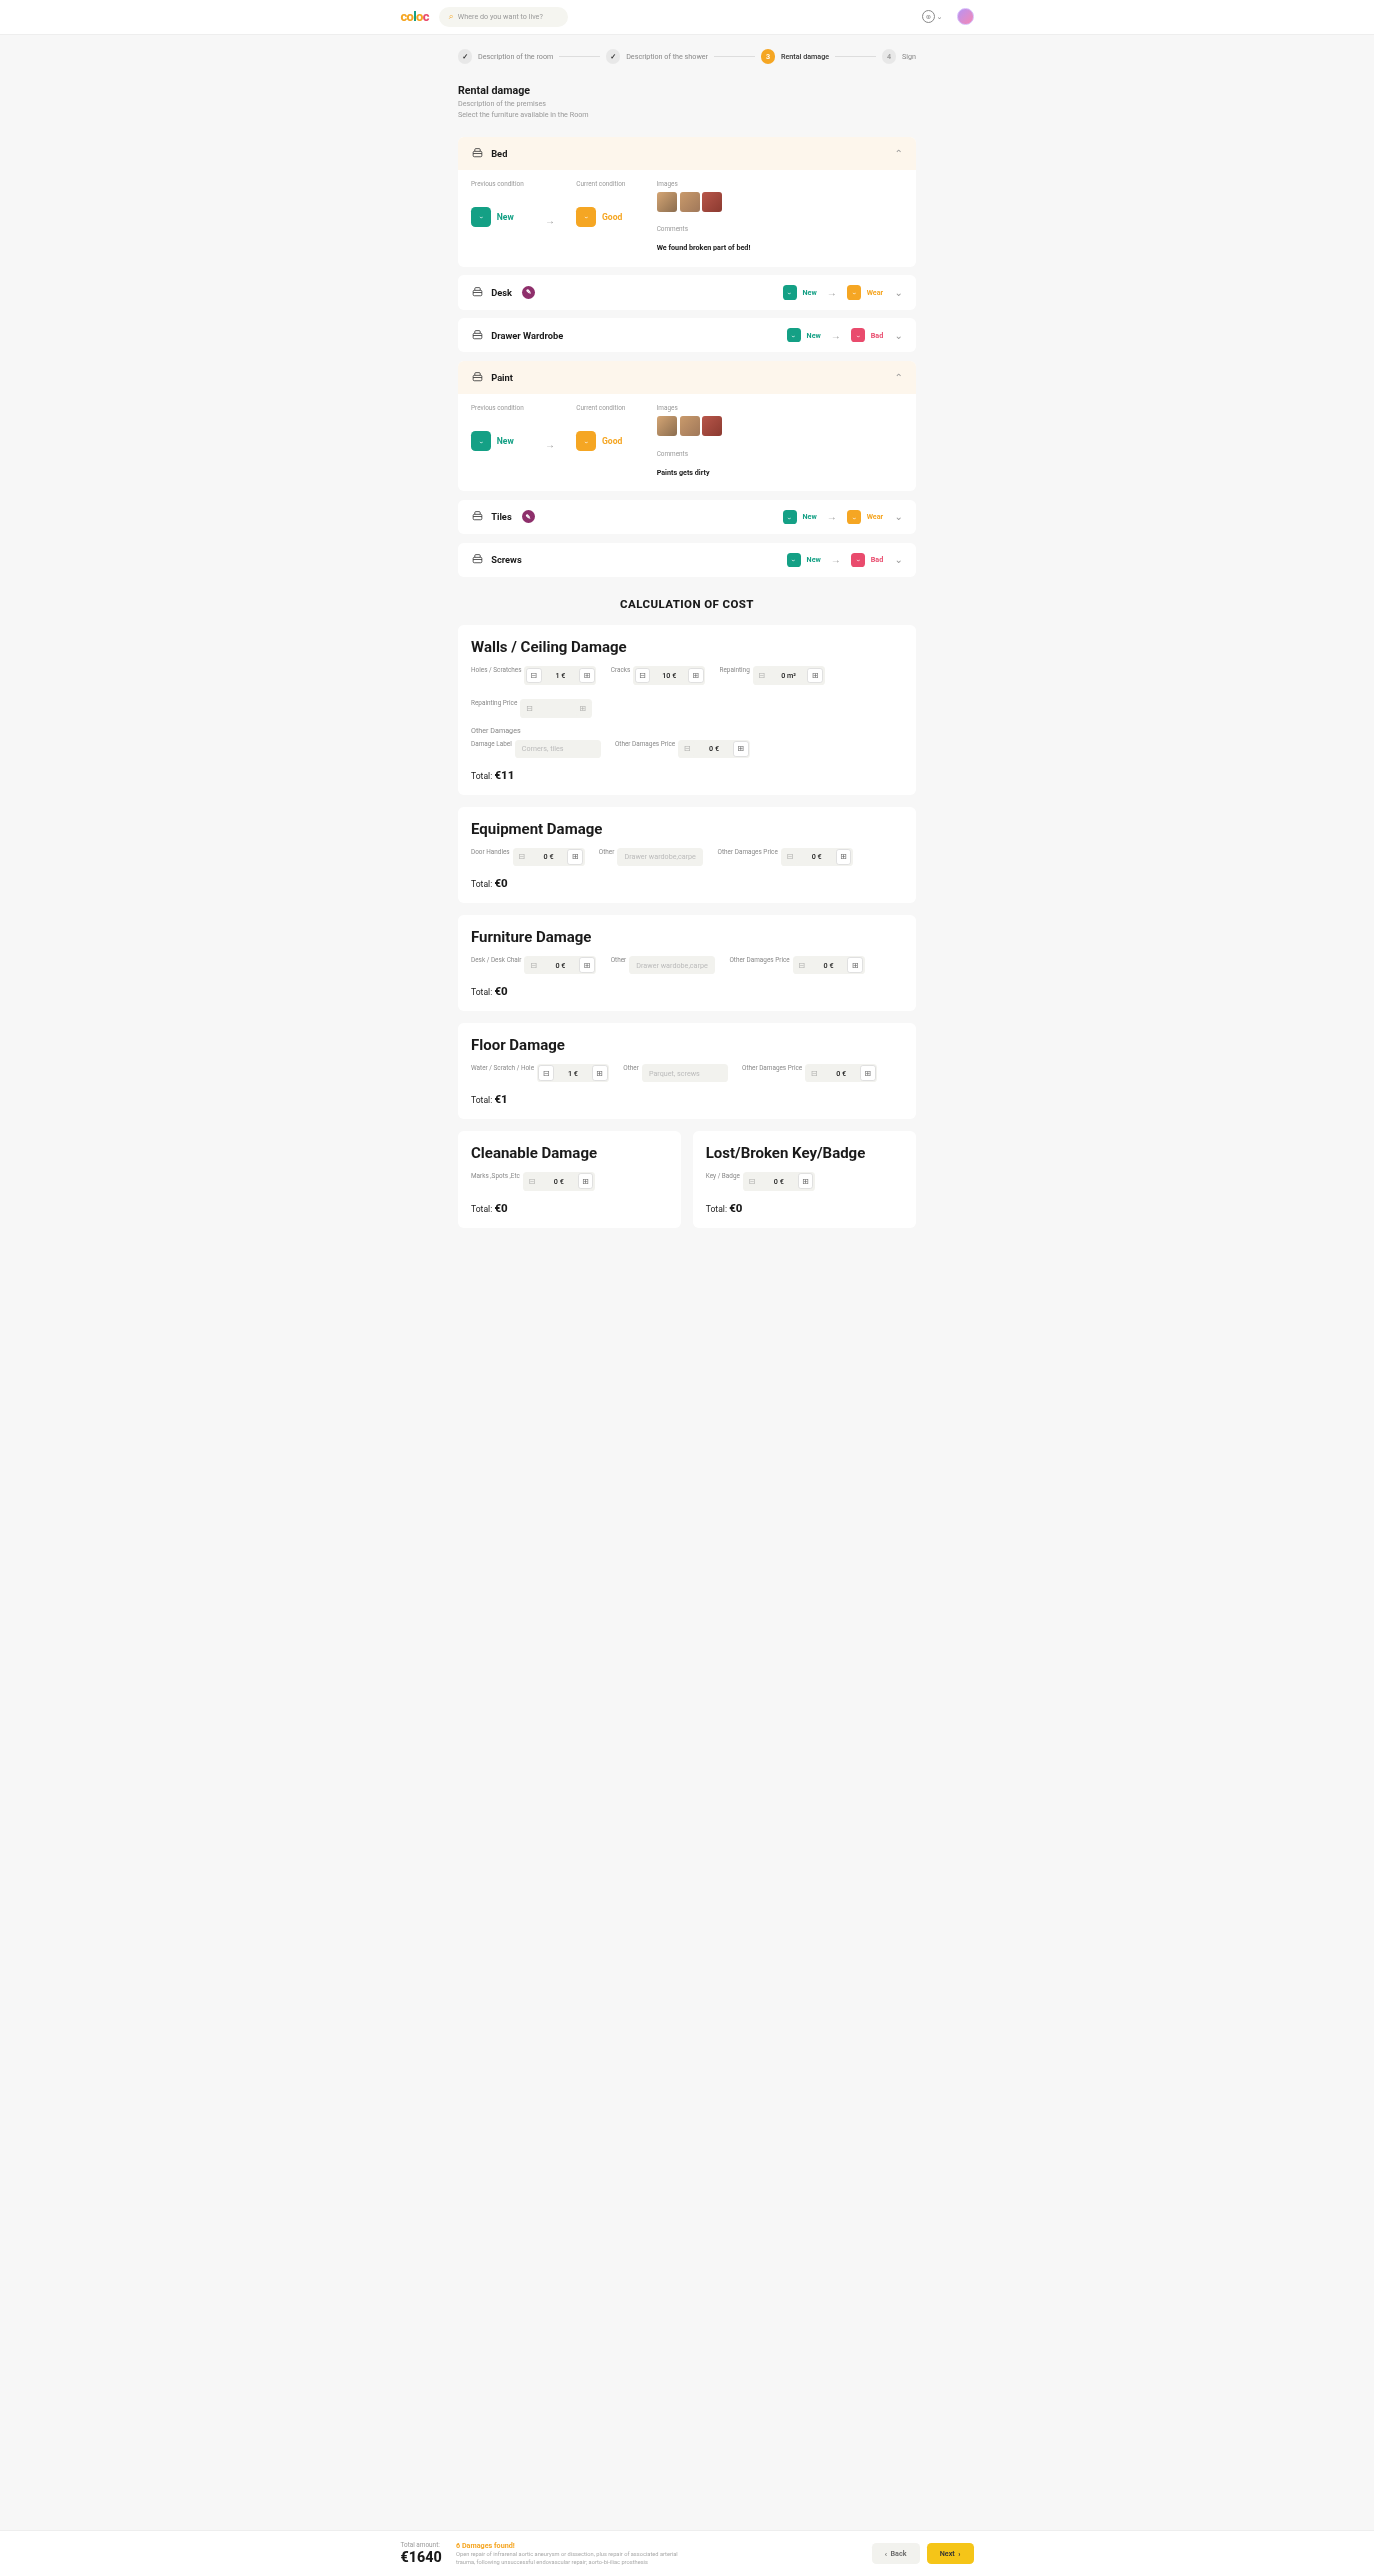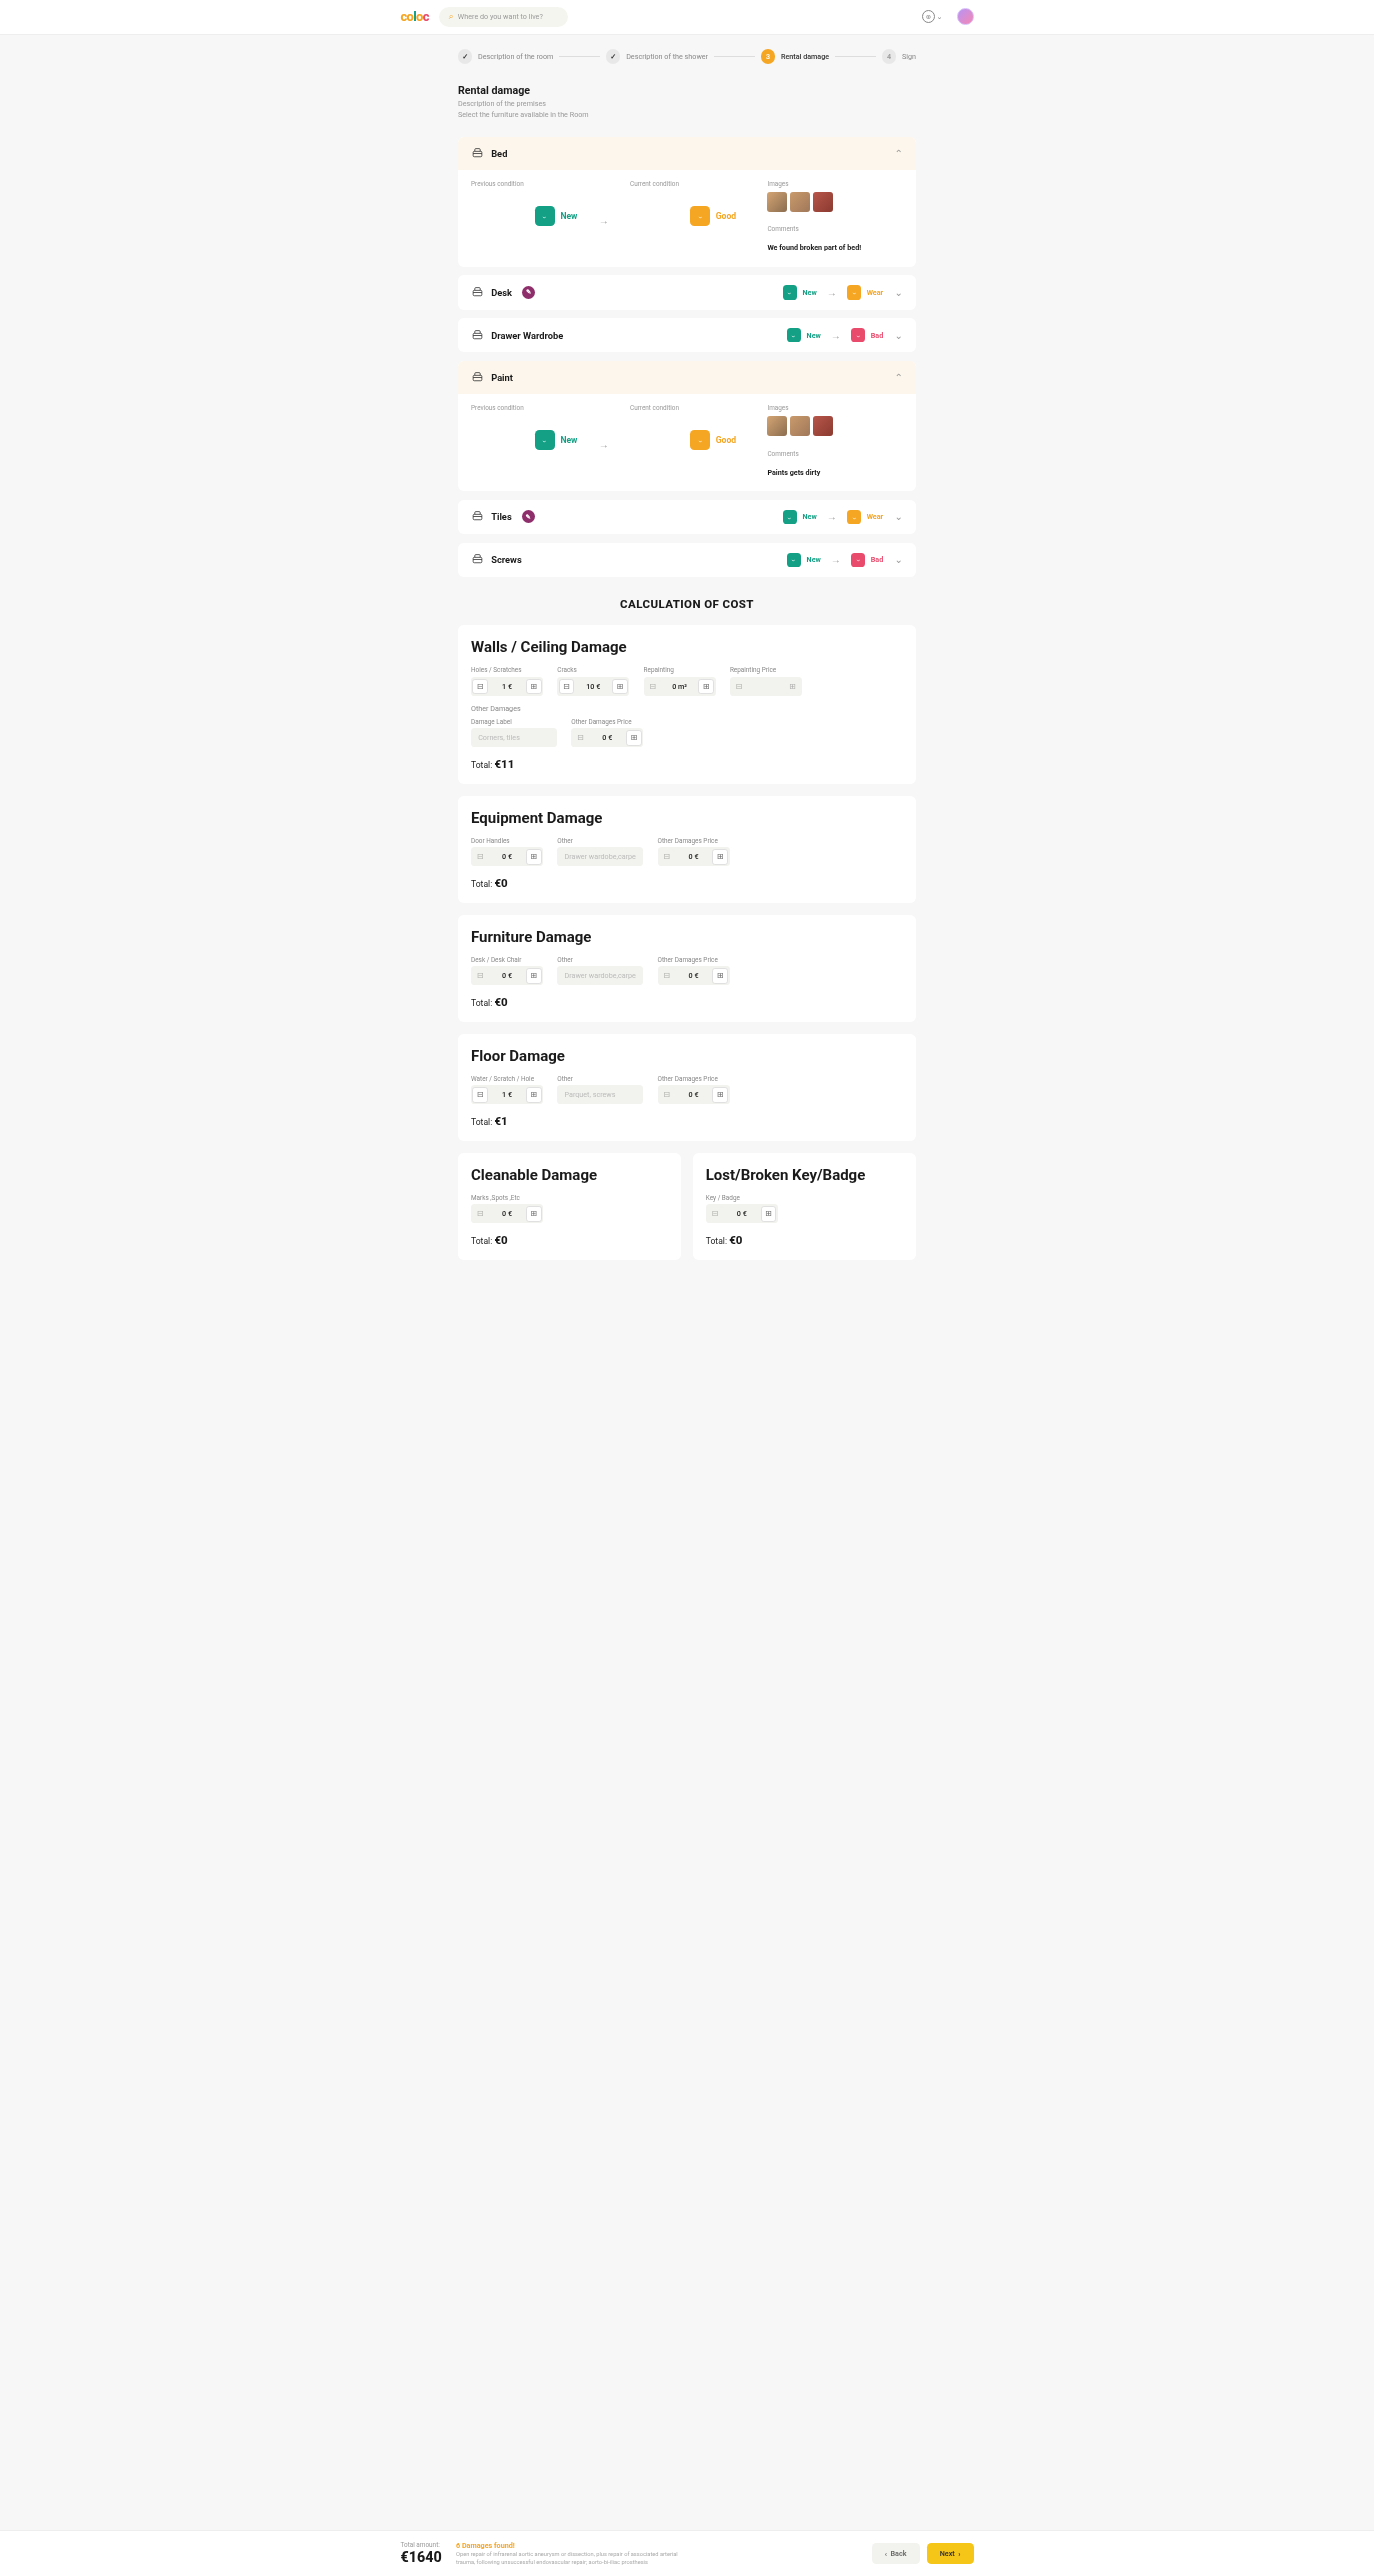--- a/index.html
+++ b/index.html
@@ -29,21 +29,21 @@
 .section-pill{background:#fff;border-radius:14.3px;padding:10px;text-align:center;font-weight:800;font-size:11.5px;letter-spacing:0.7px;margin-bottom:13px}
 .card{background:#fff;border-radius:5.7px;margin-bottom:8.6px;overflow:hidden}
 .card-head{padding:10px 13px;display:flex;align-items:center;justify-content:space-between;cursor:pointer}
 .card-head.expanded{background:#fdf6ec}
 .card-title{display:flex;align-items:center;gap:7.2px;font-weight:700;font-size:9.3px}
 .furniture-icon{width:13px;height:13px;display:inline-flex;align-items:center;justify-content:center}
 .furniture-icon svg{width:13px;height:13px;stroke:#333;fill:none;stroke-width:1.5}
 .chip-circle{width:13px;height:13px;border-radius:50%;background:#8e2f6b;color:#fff;display:inline-flex;align-items:center;justify-content:center;font-size:6.4px;margin-left:2.9px}
 .chevron{font-size:10px;color:#999}
 .card-body{padding:10px 13px 14.3px;display:flex;gap:17px;flex-wrap:wrap}
-.cond-block{display:flex;gap:11px}
+.cond-block{display:flex;flex-direction:column;gap:19px}
 .cond-label{font-size:6.4px;color:#999}
 .cond-row{display:flex;align-items:center;gap:5.7px}
 .badge{width:20px;height:20px;border-radius:4.3px;display:flex;align-items:center;justify-content:center;font-size:10px;color:#fff}
 .badge-new{background:#14a085}
 .badge-good{background:#f5a623}
 .badge-wear{background:#f5a623}
 .badge-bad{background:#e94b6d}
 .badge-small{width:14.3px;height:14.3px;font-size:7.2px;border-radius:3.6px}
 .cond-text{font-weight:700;font-size:8.6px}
 .t-new{color:#14a085}.t-good{color:#f5a623}.t-wear{color:#f5a623}.t-bad{color:#e94b6d}
@@ -54,21 +54,21 @@
 .thumb:nth-child(2){background:linear-gradient(135deg,#c99a6b,#a0785a)}
 .thumb:nth-child(3){background:linear-gradient(135deg,#b8564a,#8b3a30)}
 .comment-block{margin-top:7.2px}
 .comment-text{font-size:7.2px;font-weight:700;margin-top:10px}
 .collapsed-right{display:flex;align-items:center;gap:5.7px}
 .calc-title{text-align:center;font-weight:800;font-size:11.5px;letter-spacing:0.4px;margin:20px 0 14.3px}
 .cost-card{background:#fff;border-radius:5.7px;padding:13px;margin-bottom:11.5px}
 .cost-title{font-weight:700;font-size:15px;margin-bottom:10px}
 .cost-sub{font-size:7.2px;color:#888;margin:8.6px 0 4.3px}
 .field-row{display:flex;gap:14.3px;flex-wrap:wrap;margin-bottom:5.7px}
-.field{display:flex;flex-direction:column;gap:2.9px}
+.field{display:flex;flex-direction:row;gap:2.9px}
 .field-label{font-size:6.4px;color:#888}
 .stepper-input{display:flex;align-items:center;background:#f2f2ee;border-radius:3.6px;overflow:hidden;height:18.6px;width:72px}
 .stepper-btn{width:15.8px;height:15.8px;margin:1.4px;border-radius:2.9px;background:#fff;border:0.7px solid #e0e0e0;display:flex;align-items:center;justify-content:center;font-size:7.9px;cursor:pointer;color:#666}
 .stepper-btn.disabled{opacity:0.5;background:#f2f2ee;border-color:#f2f2ee}
 .stepper-val{flex:1;text-align:center;font-size:7.2px;font-weight:500}
 .text-input{background:#f2f2ee;border:none;border-radius:3.6px;height:18.6px;padding:0 7.2px;font-size:7.2px;width:86px;color:#333}
 .text-input::placeholder{color:#bbb}
 .cost-total{margin-top:10px;font-size:8.6px}
 .cost-total .amt{font-weight:800;font-size:11.5px}
 .two-col{display:flex;gap:11.5px}

